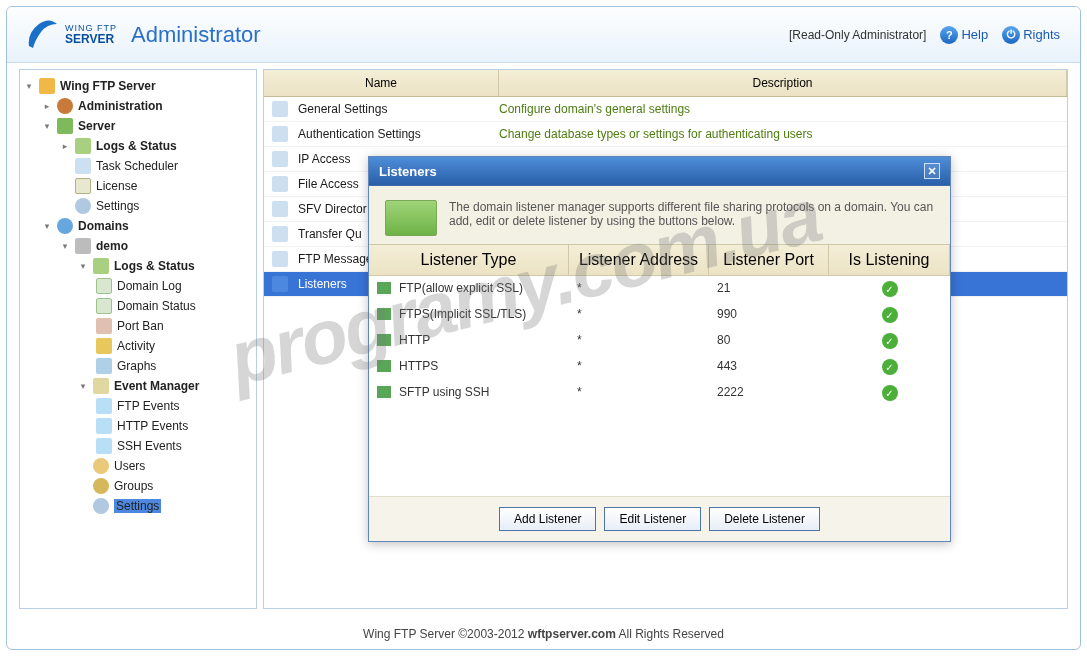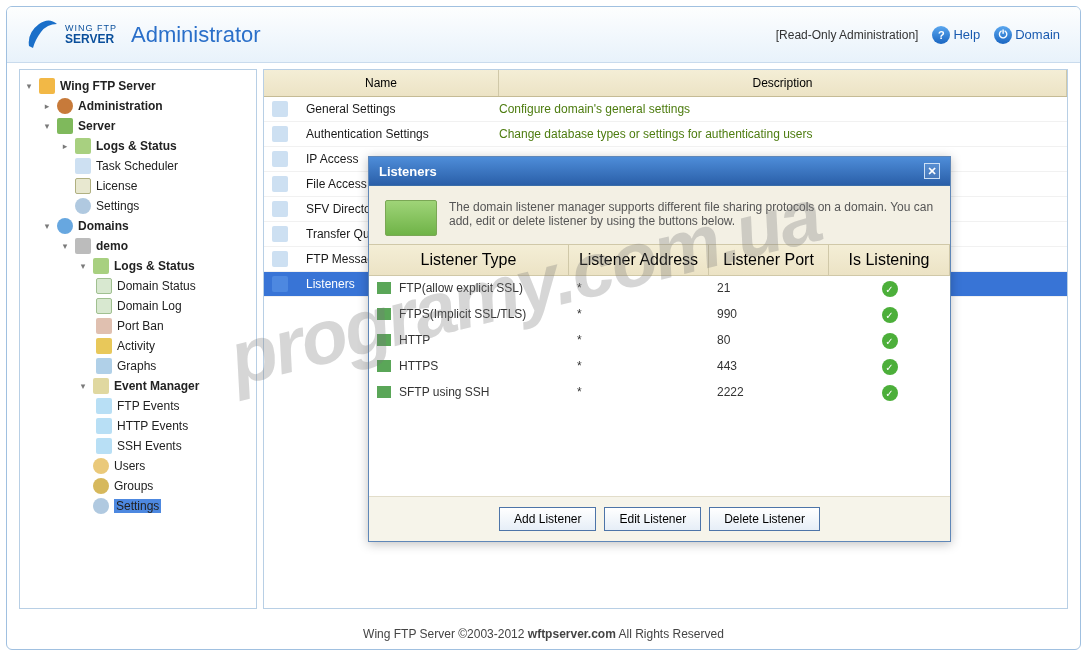--- a/index.html
+++ b/index.html
@@ -47,21 +47,21 @@
 .ind1 { padding-left: 18px; }
 .ind2 { padding-left: 36px; }
 .ind3 { padding-left: 54px; }
 .main { flex: 1; border: 1px solid #b8cfe5; background: #fff; position: relative; height: 540px; }
 .main-head { display: flex; background: linear-gradient(#f4eed6,#ece3c5); border-bottom:1px solid #c5bb95; }
 .main-head .col { padding:6px 10px; font-weight:normal; color:#000; text-align:center; border-right:1px solid #d0c8a8; }
 .col-name { width:235px; }
 .col-desc { flex:1; }
 .rows { }
 .row { display:flex; align-items:center; padding:4px 8px; border-bottom:1px solid #f1f1f1; }
-.row .rname { width:227px; display:flex; align-items:center; gap:18px; color:#1a1a1a; }
+.row .rname { width:227px; display:flex; align-items:center; gap:10px; color:#1a1a1a; }
 .row .rdesc { flex:1; color:#4d7c0f; }
 .row.sel { background:#3874d6; color:#fff; }
 .row.sel .rname, .row.sel .rdesc { color:#fff; }
 .dialog { position:absolute; left:368px; top:156px; width:583px; border:1px solid #5f87b8; box-shadow:0 2px 10px rgba(0,0,0,0.25); background:#fff; }
 .dlg-title { background:linear-gradient(#4e8dd9,#2a5fa8); color:#fff; padding:6px 10px; font-weight:bold; font-size:13px; display:flex; justify-content:space-between; align-items:center; border-bottom:1px solid #3a6da8; }
 .dlg-close { width:16px; height:16px; border:1px solid #cde0f5; color:#fff; display:flex; align-items:center; justify-content:center; font-size:11px; cursor:pointer; background:rgba(255,255,255,0.1);}
 .dlg-info { display:flex; gap:12px; padding:14px 16px 8px 16px; background:#f3f0e4; color:#555; align-items:flex-start; }
 .dlg-card { width:52px; height:36px; background:linear-gradient(#9fd478,#6fb347); border:1px solid #7aa755; border-radius:2px; flex-shrink:0;}
 .dlg-tbl-head { display:flex; background:linear-gradient(#f4eed6,#ece3c5); border-top:1px solid #d0c8a8; border-bottom:1px solid #d0c8a8; }
 .dlg-tbl-head .c { padding:6px 8px; text-align:center; border-right:1px solid #d0c8a8; color:#000; font-size:16px; }
@@ -89,28 +89,28 @@
       <svg width="34" height="34" viewBox="0 0 34 34">
           <path d="M4 28 Q2 15 14 6 Q24 -1 32 6 Q22 6 16 14 Q10 22 8 30 Z" fill="#1a6fc9"></path>
         </svg>
       <div class="logo-text">
         <div class="top">WING FTP</div>
         <div class="bottom">SERVER</div>
       </div>
       <div class="app-title">Administrator</div>
     </div>
     <div class="header-right">
-      <span class="role-label">[Read-Only Administration]</span>
+      <span class="role-label">[Read-Only Administrator]</span>
       <span class="hdr-link">
         <span class="hdr-icon">?</span>
         <span>Help</span>
       </span>
       <span class="hdr-link">
         <span class="hdr-icon">⏻</span>
-        <span>Domain</span>
+        <span>Rights</span>
       </span>
     </div>
   </div>
 
   <div class="body">
     <div class="watermark">programy.com.ua</div>
 
     <div class="sidebar">
       <ul class="tree">
         <li>
@@ -179,27 +179,27 @@
         <li>
             <div class="tree-item bold ind3">
               <span class="toggle">▾</span>
               <span class="icn log"></span>
               <span class="lbl">Logs &amp; Status</span>
             </div>
           </li>
         <li>
             <div class="tree-item ind3" style="padding-left:72px">
               <span class="icn doc"></span>
+              <span class="lbl">Domain Log</span>
+            </div>
+          </li>
+        <li>
+            <div class="tree-item ind3" style="padding-left:72px">
+              <span class="icn doc"></span>
               <span class="lbl">Domain Status</span>
-            </div>
-          </li>
-        <li>
-            <div class="tree-item ind3" style="padding-left:72px">
-              <span class="icn doc"></span>
-              <span class="lbl">Domain Log</span>
             </div>
           </li>
         <li>
             <div class="tree-item ind3" style="padding-left:72px">
               <span class="icn tmp"></span>
               <span class="lbl">Port Ban</span>
             </div>
           </li>
         <li>
             <div class="tree-item ind3" style="padding-left:72px">

